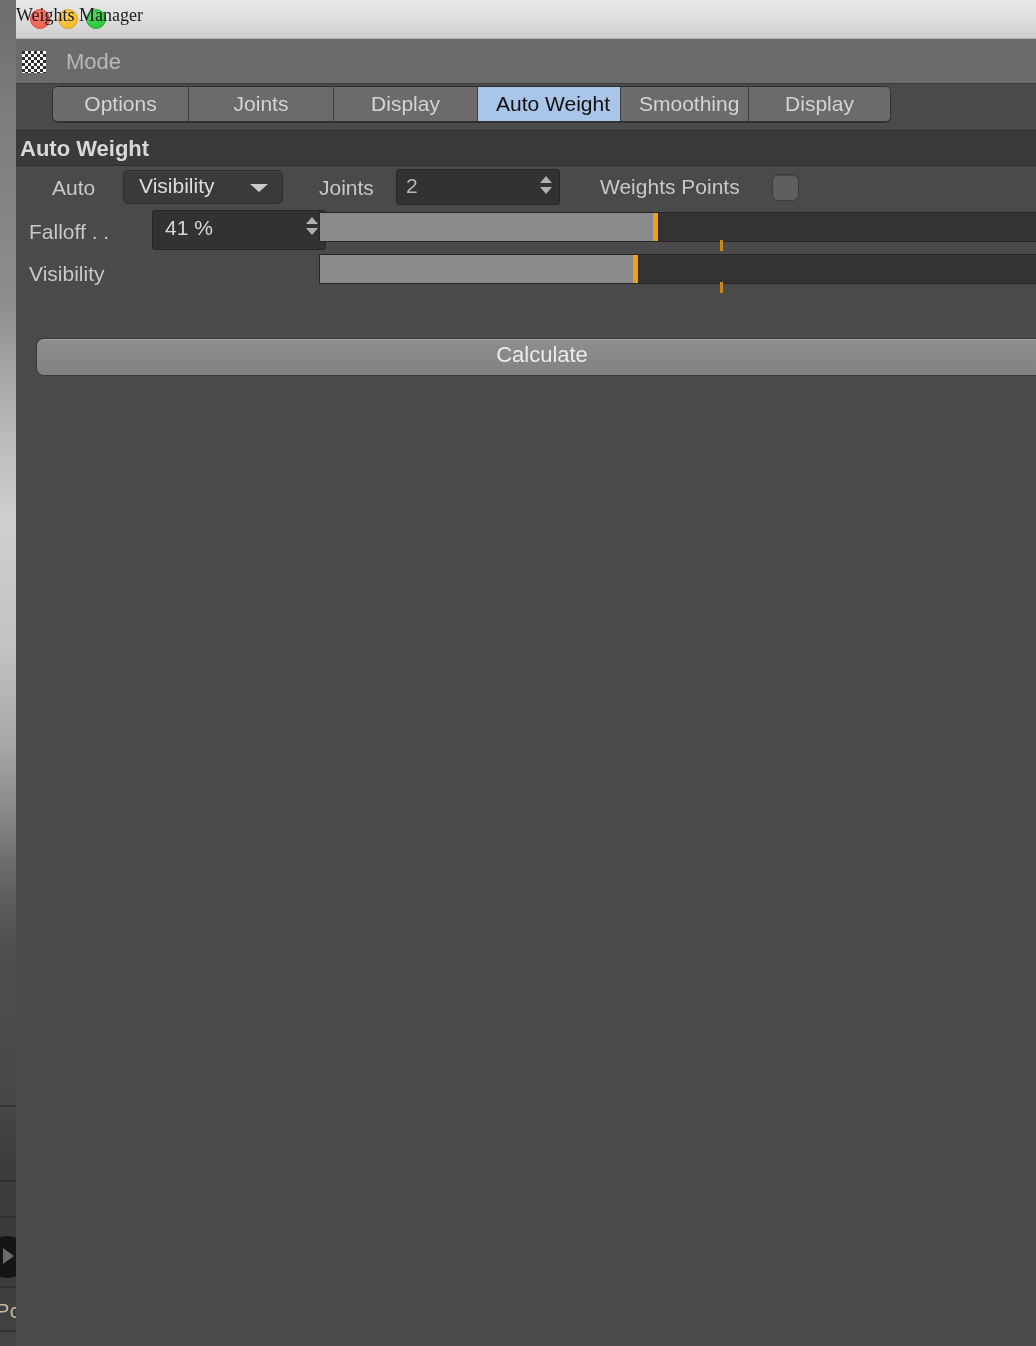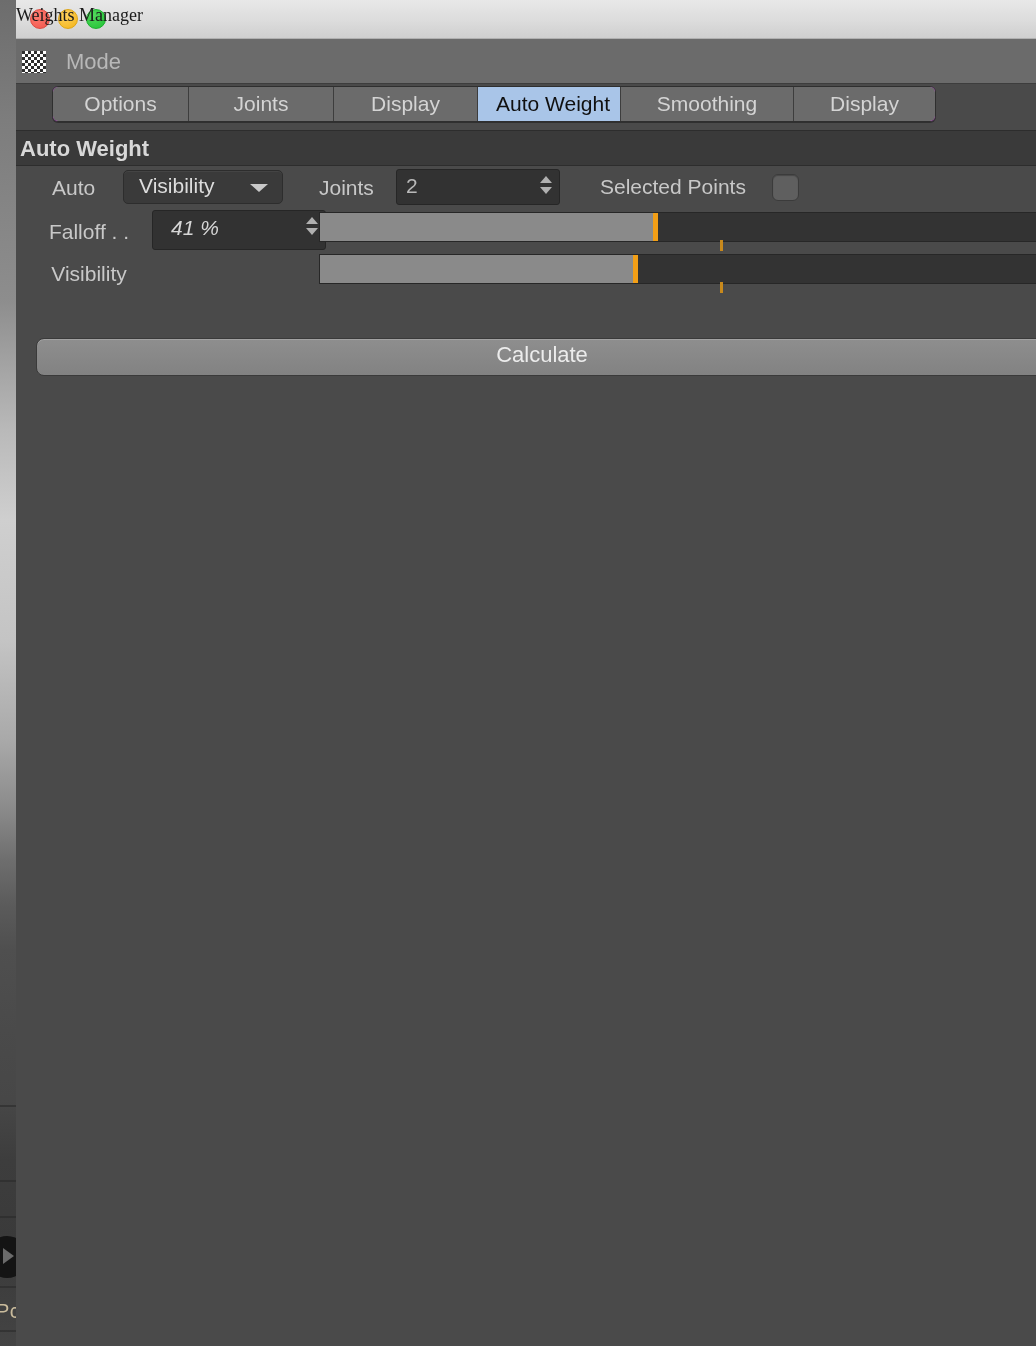--- a/index.html
+++ b/index.html
@@ -278,38 +278,37 @@
     position: absolute;
     left: 0;
     width: 1020px;
     height: 40px;
   }
   .slider-row .row-label {
     position: absolute;
     top: 10px;
     font-size: 21px;
     color: #c8c8c8;
-    text-align: center;
+    text-align: left;
     width: 120px;
     left: 13px;
   }
   .num-field {
     position: absolute;
     left: 136px; top: 0;
     width: 172px; height: 38px;
     background: #323232;
     border: 1px solid #262626;
     border-radius: 3px;
   }
   .num-field .num-value {
     position: absolute;
-    left: 18px; top: 5px;
+    left: 12px; top: 5px;
     font-size: 21px;
     color: #d6d6d6;
-    font-style: italic;
   }
   .track {
     position: absolute;
     left: 303px; top: 2px;
     right: -10px;
     height: 30px;
     background: #333333;
     border: 1px solid #272727;
     box-sizing: border-box;
   }
@@ -381,21 +380,21 @@
     <div id="menu-grip"></div>
     <div id="menu-file">Mode</div>
   </div>
 
   <div id="tabstrip">
     <div id="tabs">
       <div class="tab" style="width:136px">Options</div>
       <div class="tab" style="width:145px">Joints</div>
       <div class="tab" style="width:144px">Display</div>
       <div class="tab active" style="width:143px">Auto Weight</div>
-      <div class="tab" style="width:173px">Smoothing</div>
+      <div class="tab" style="width:128px">Smoothing</div>
       <div class="tab" style="width:141px">Display</div>
     </div>
   </div>
 
   <div id="section-header">
     <div id="section-header-label">Auto Weight</div>
   </div>
 
   <div id="panel">
 
@@ -410,21 +409,21 @@
       <div id="joints-label">Joints</div>
 
       <div id="joints-field">
         <div id="joints-value">2</div>
         <div class="spin">
           <div class="up"></div>
             <div class="down"></div>
         </div>
       </div>
 
-      <div id="selected-points-label">Selected Points</div>
+      <div id="selected-points-label">Weights Points</div>
       <div id="selected-points-checkbox"></div>
     </div>
 
     <div class="slider-row" style="top:44px">
       <div class="row-label">Falloff . .</div>
       <div class="num-field">
         <div class="num-value">41 %</div>
         <div class="spin">
           <div class="up"></div>
             <div class="down"></div>

